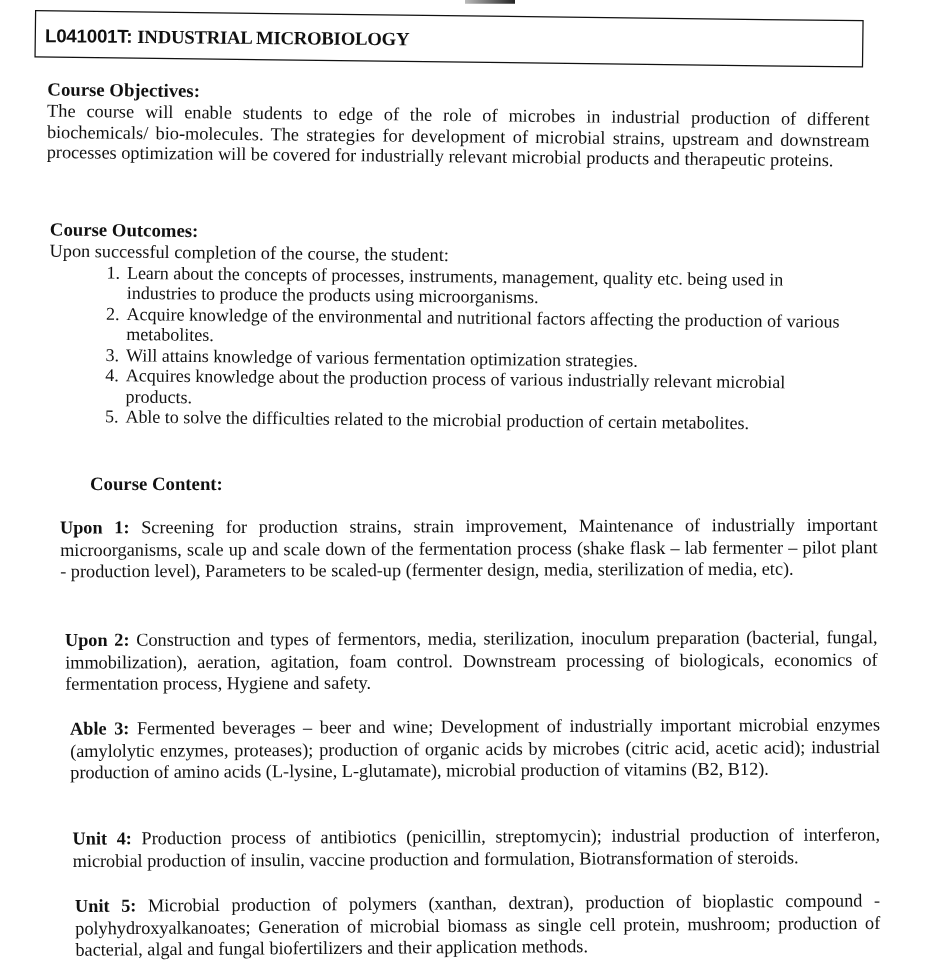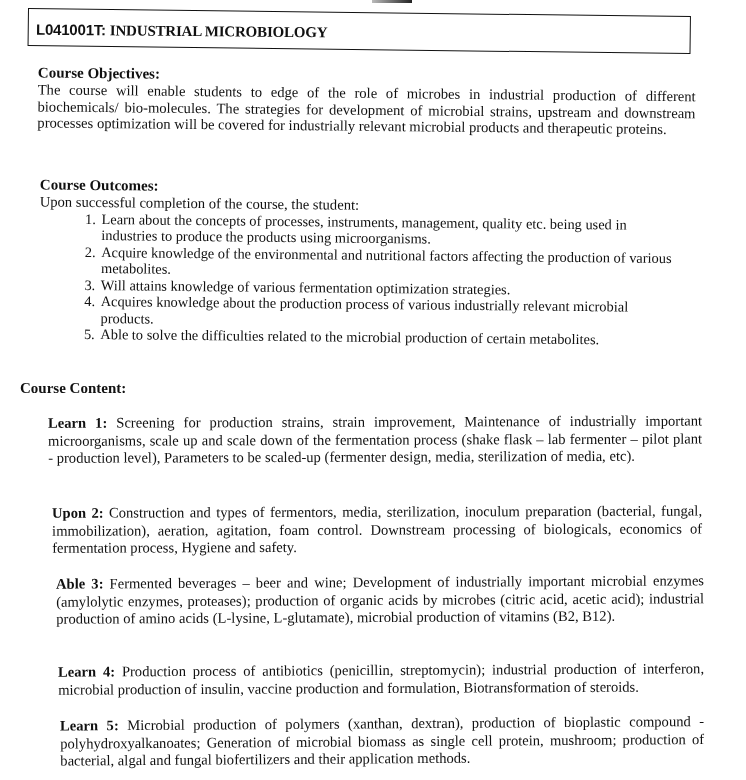--- a/index.html
+++ b/index.html
@@ -48,40 +48,40 @@
   <div class="para" style="text-align:left;">Upon successful completion of the course, the student:</div>
   <ol>
     <li>Learn about the concepts of processes, instruments, management, quality etc. being used in industries to produce the products using microorganisms.</li>
     <li>Acquire knowledge of the environmental and nutritional factors affecting the production of various metabolites.</li>
     <li>Will attains knowledge of various fermentation optimization strategies.</li>
     <li>Acquires knowledge about the production process of various industrially relevant microbial products.</li>
     <li>Able to solve the difficulties related to the microbial production of certain metabolites.</li>
   </ol>
 </div>
 
-<div class="block" style="top:380px; padding:0 50px 0 20px; box-sizing:border-box;">
+<div class="block" style="top:380px; padding:0 50px 0 72px; box-sizing:border-box;">
   <div class="heading">Course Content:</div>
 </div>
 
 <div class="block unit" style="top:415px; padding:0 44px 0 48px; box-sizing:border-box; transform:rotate(-0.2deg); transform-origin:left top;">
-  <b>Learn 1:</b>
+  <b>Upon 1:</b>
   <span>Screening for production strains, strain improvement, Maintenance of industrially important microorganisms, scale up and scale down of the fermentation process (shake flask – lab fermenter – pilot plant - production level), Parameters to be scaled-up (fermenter design, media, sterilization of media, etc).</span>
 </div>
 
 <div class="block unit" style="top:505px; padding:0 44px 0 52px; box-sizing:border-box; transform:rotate(-0.2deg); transform-origin:left top;">
   <b>Upon 2:</b>
   <span>Construction and types of fermentors, media, sterilization, inoculum preparation (bacterial, fungal, immobilization), aeration, agitation, foam control. Downstream processing of biologicals, economics of fermentation process, Hygiene and safety.</span>
 </div>
 
 <div class="block unit" style="top:576px; padding:0 42px 0 56px; box-sizing:border-box; transform:rotate(-0.3deg); transform-origin:left top;">
   <b>Able 3:</b>
   <span>Fermented beverages – beer and wine; Development of industrially important microbial enzymes (amylolytic enzymes, proteases); production of organic acids by microbes (citric acid, acetic acid); industrial production of amino acids (L-lysine, L-glutamate), microbial production of vitamins (B2, B12).</span>
 </div>
 
 <div class="block unit" style="top:664px; padding:0 42px 0 58px; box-sizing:border-box; transform:rotate(-0.3deg); transform-origin:left top;">
-  <b>Learn 4:</b>
+  <b>Unit 4:</b>
   <span>Production process of antibiotics (penicillin, streptomycin); industrial production of interferon, microbial production of insulin, vaccine production and formulation, Biotransformation of steroids.</span>
 </div>
 
 <div class="block unit" style="top:718px; padding:0 42px 0 60px; box-sizing:border-box; transform:rotate(-0.4deg); transform-origin:left top;">
-  <b>Learn 5:</b>
+  <b>Unit 5:</b>
   <span>Microbial production of polymers (xanthan, dextran), production of bioplastic compound - polyhydroxyalkanoates; Generation of microbial biomass as single cell protein, mushroom; production of bacterial, algal and fungal biofertilizers and their application methods.</span>
 </div>
 
 </body></html>

